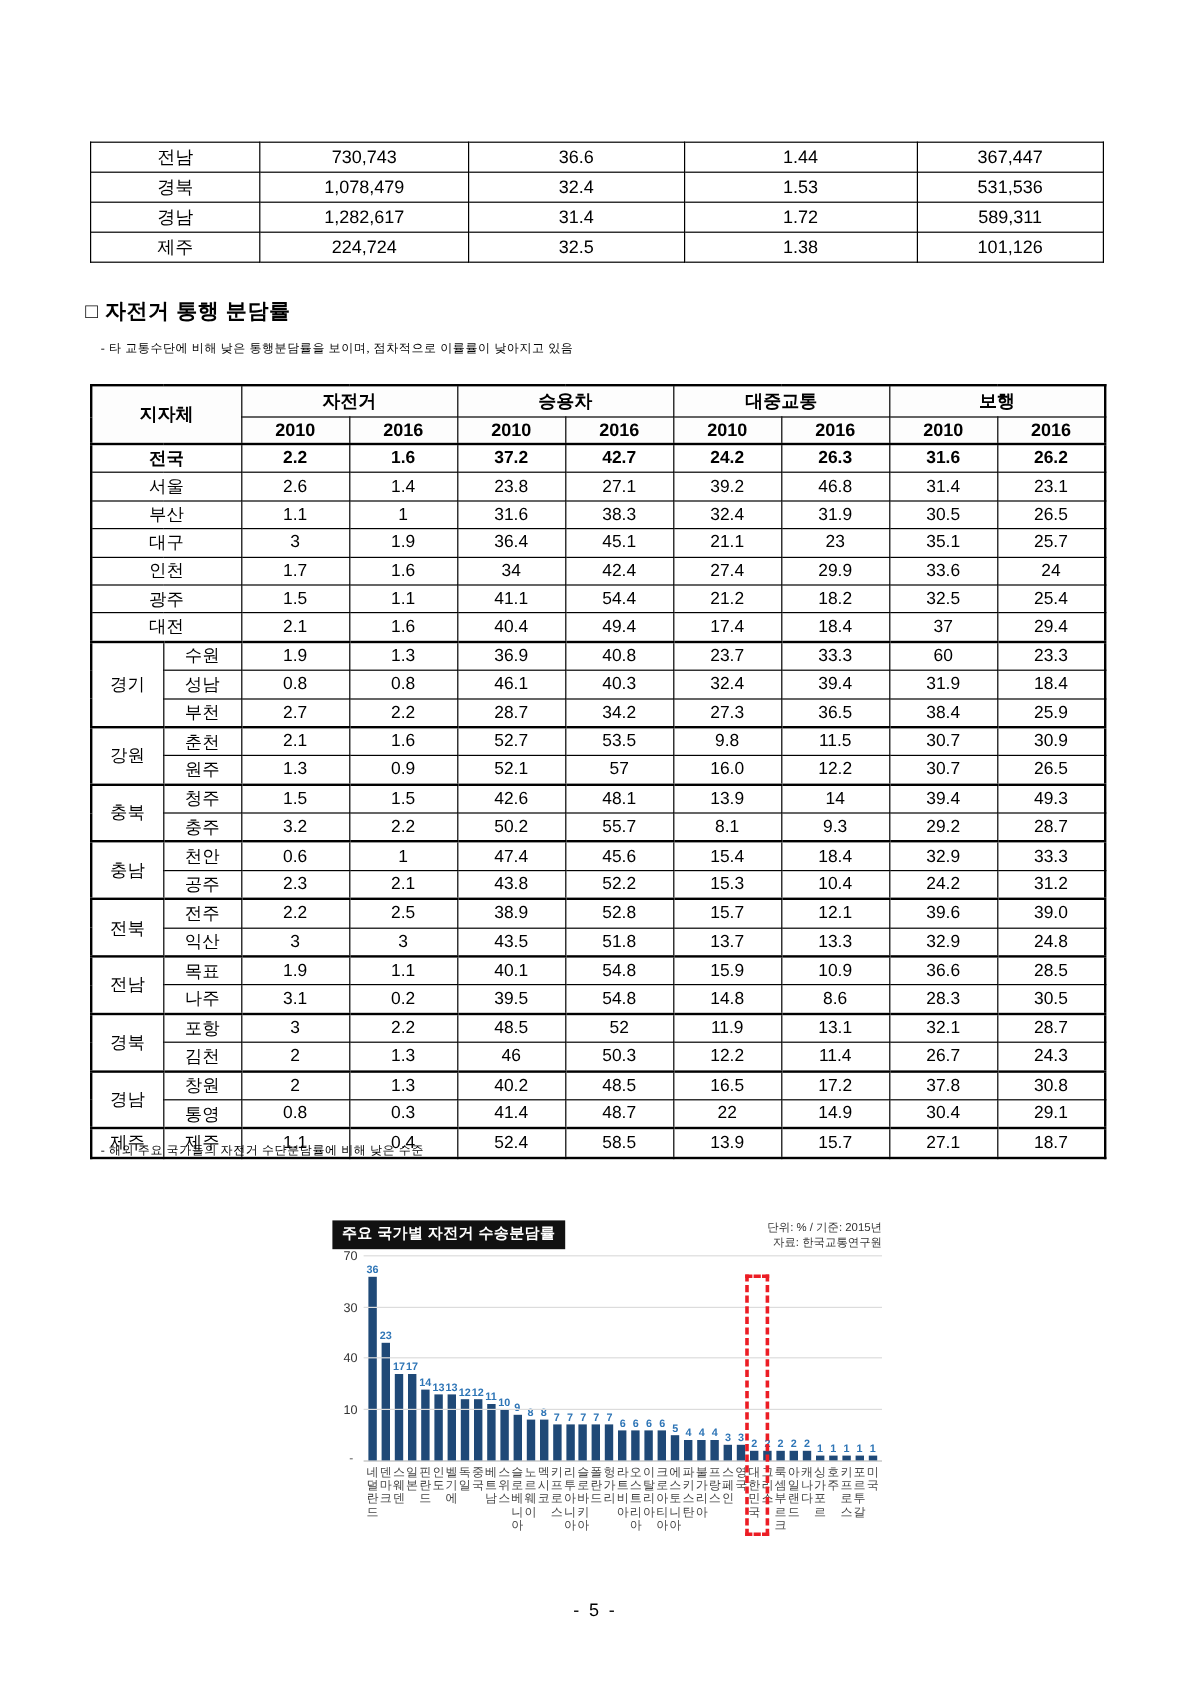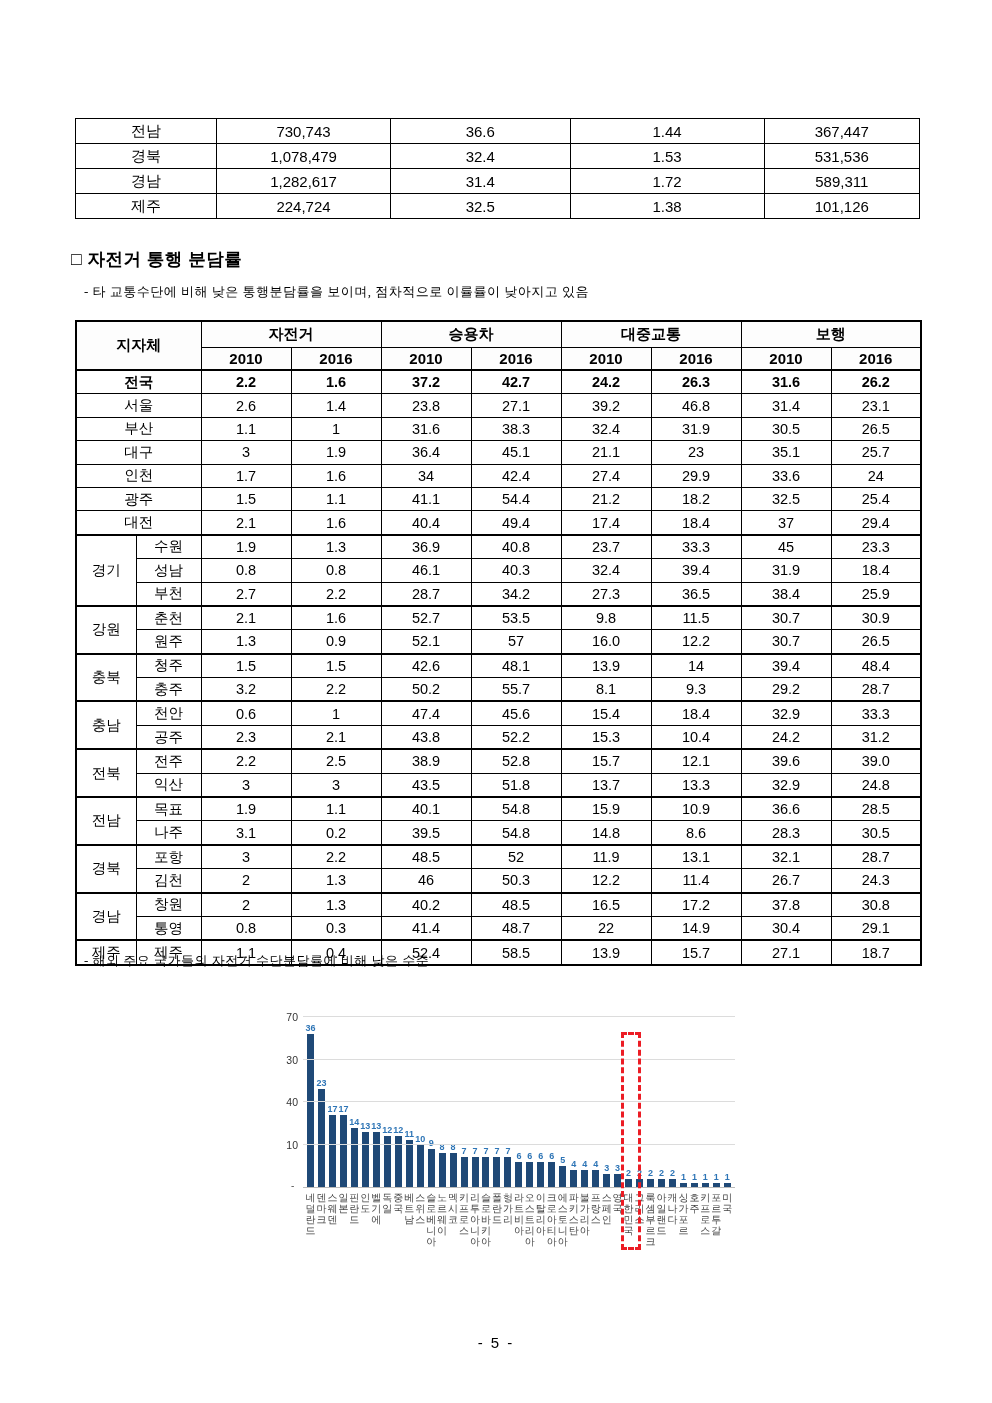--- a/index.html
+++ b/index.html
@@ -7,21 +7,21 @@
         font-family:"Liberation Serif",serif;color:#000;}
 
   
   .top-table{position:absolute;left:75px;top:118px;width:845px;border-collapse:collapse;
              font-family:"Liberation Sans",sans-serif;font-size:15px;}
   .top-table td{border:1.6px solid #000;height:24px;text-align:center;padding:0 4px;}
 
   
   .heading{position:absolute;left:71px;top:247px;font-size:17.5px;font-weight:bold;
            font-family:"Liberation Sans",sans-serif;letter-spacing:0.5px;}
-  .bullet{position:absolute;font-size:13px;letter-spacing:0.5px;}
+  .bullet{position:absolute;font-size:10px;letter-spacing:0.5px;}
   .bullet1{left:84px;top:283px;}
   .bullet2{left:84px;top:952px;}
 
   
   .main-table{position:absolute;left:75px;top:320px;width:845px;border-collapse:collapse;
               font-family:"Liberation Sans",sans-serif;font-size:14.5px;table-layout:fixed;}
   .main-table th,.main-table td{border:1.4px solid #000;text-align:center;padding:0;}
   .main-table th{font-size:15px;font-weight:bold;background:#fdfdfd;}
   .main-table thead tr:first-child th{height:25px;}
   .main-table thead tr:last-child th{height:21px;}
@@ -214,21 +214,21 @@
         </tr>
         <tr class="group-start">
           <td rowspan="3">경기</td>
           <td>수원</td>
           <td>1.9</td>
           <td>1.3</td>
           <td>36.9</td>
           <td>40.8</td>
           <td>23.7</td>
           <td>33.3</td>
-          <td>45</td>
+          <td>60</td>
           <td>23.3</td>
         </tr>
         <tr>
           <td>성남</td>
           <td>0.8</td>
           <td>0.8</td>
           <td>46.1</td>
           <td>40.3</td>
           <td>32.4</td>
           <td>39.4</td>
@@ -272,21 +272,21 @@
         <tr class="group-start">
           <td rowspan="2">충북</td>
           <td>청주</td>
           <td>1.5</td>
           <td>1.5</td>
           <td>42.6</td>
           <td>48.1</td>
           <td>13.9</td>
           <td>14</td>
           <td>39.4</td>
-          <td>48.4</td>
+          <td>49.3</td>
         </tr>
         <tr>
           <td>충주</td>
           <td>3.2</td>
           <td>2.2</td>
           <td>50.2</td>
           <td>55.7</td>
           <td>8.1</td>
           <td>9.3</td>
           <td>29.2</td>
@@ -418,20 +418,27 @@
           <td>15.7</td>
           <td>27.1</td>
           <td>18.7</td>
         </tr>
       </tbody>
   </table>
 
   <div class="bullet bullet2">- 해외 주요 국가들의 자전거 수단분담률에 비해 낮은 수준</div>
 
   <div class="chart">
+    <div class="chart-head">
+      <div class="chart-title">주요 국가별 자전거 수송분담률</div>
+      <div class="chart-notes">
+        <div>단위: % / 기준: 2015년</div>
+        <div>자료: 한국교통연구원</div>
+      </div>
+    </div>
     <div class="plot-wrap">
       <div class="plot" id="plot">
         <div class="bars" id="bars">
             <div class="bar-slot">
               <div class="bar-value" style="color: rgb(46, 117, 182);">36</div>
               <div class="bar" style="height: 153px; background: rgb(31, 73, 119);"></div>
             </div>
             <div class="bar-slot">
               <div class="bar-value" style="color: rgb(46, 117, 182);">23</div>
               <div class="bar" style="height: 97.75px; background: rgb(31, 73, 119);"></div>

